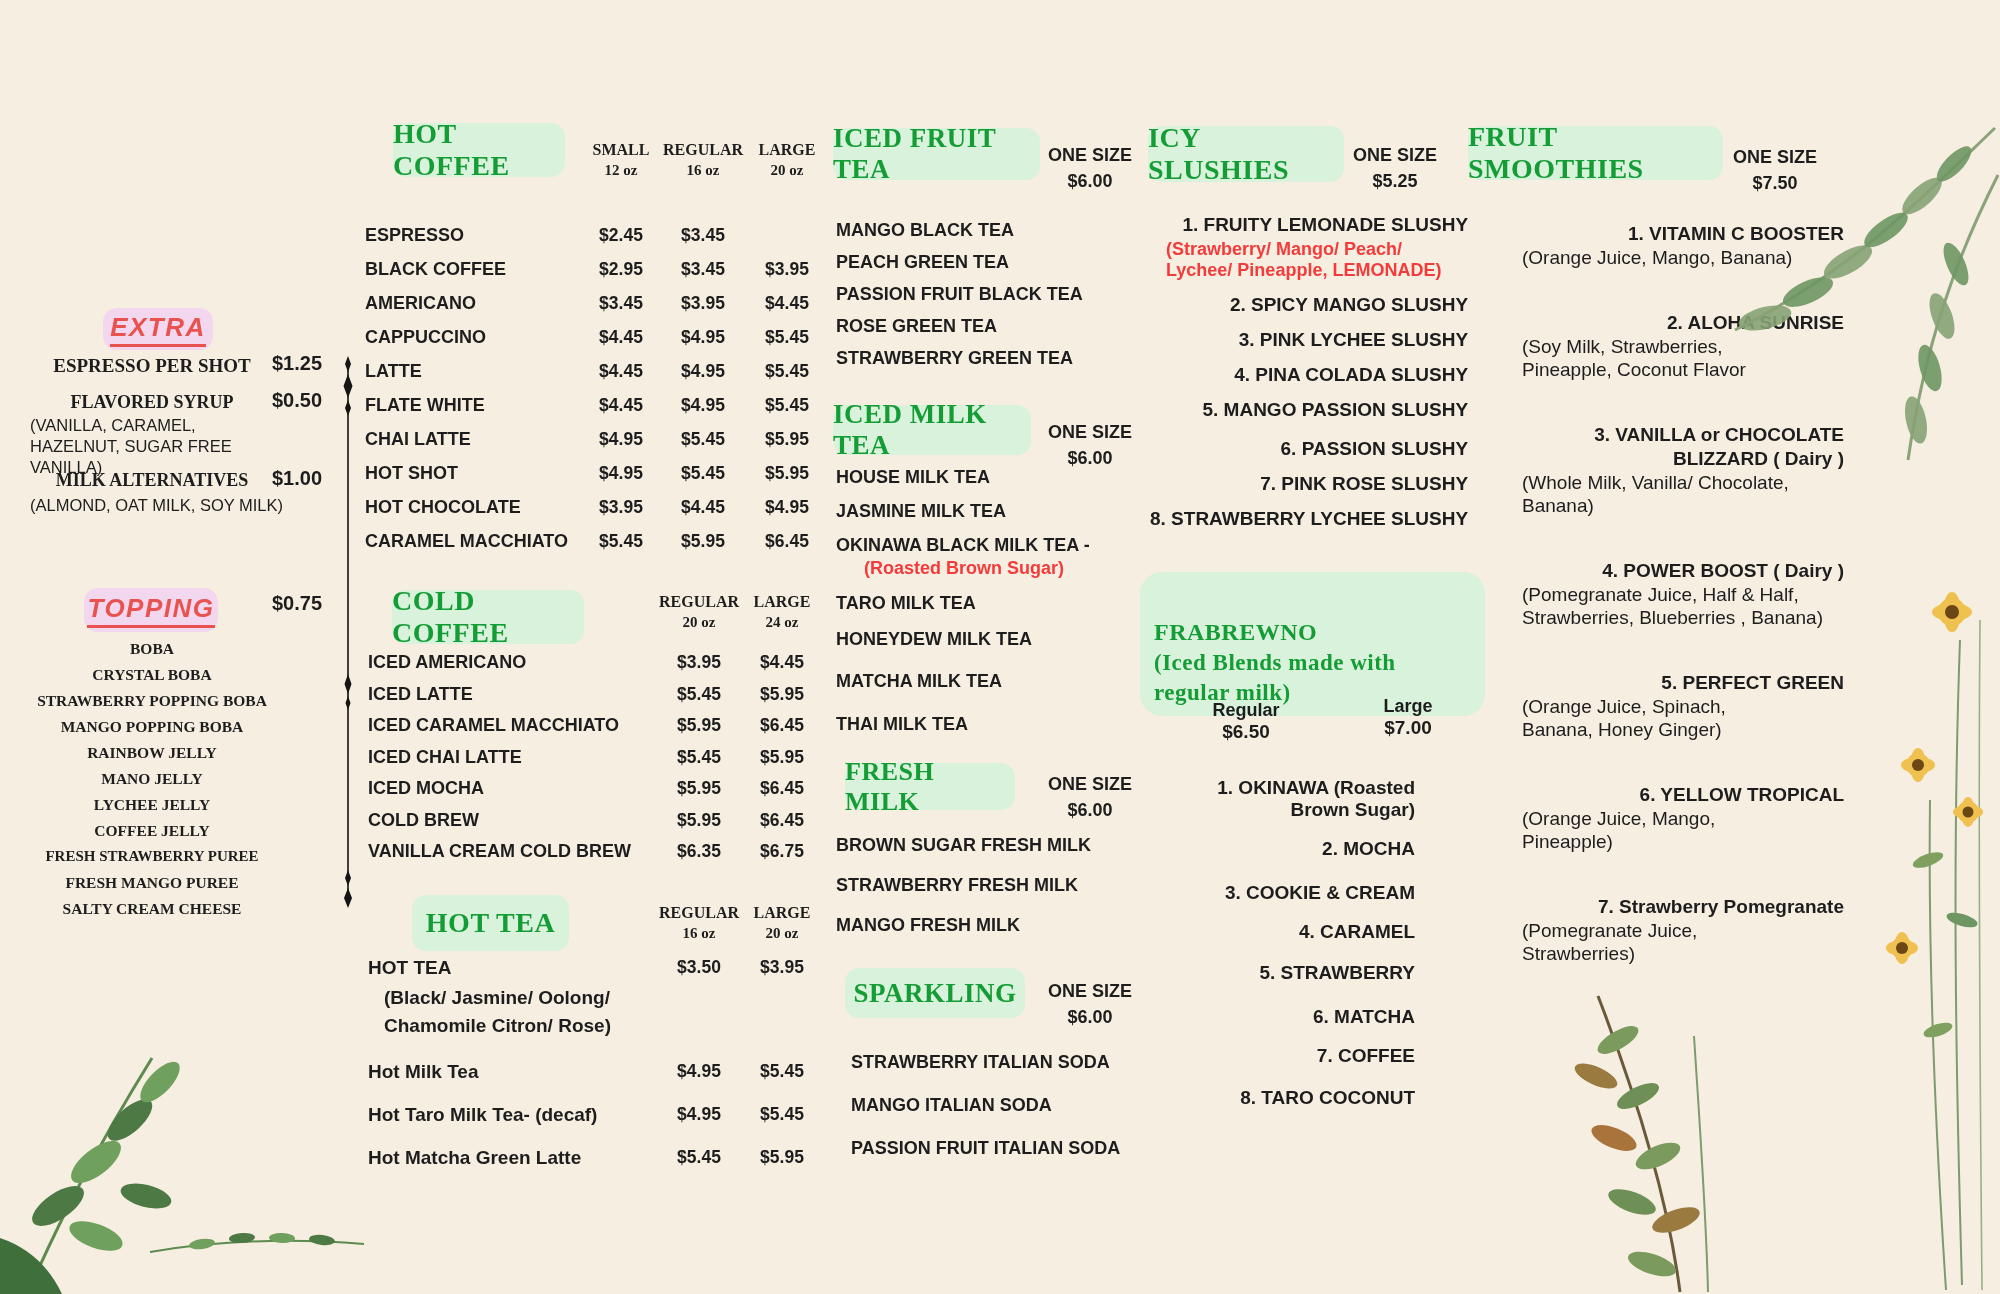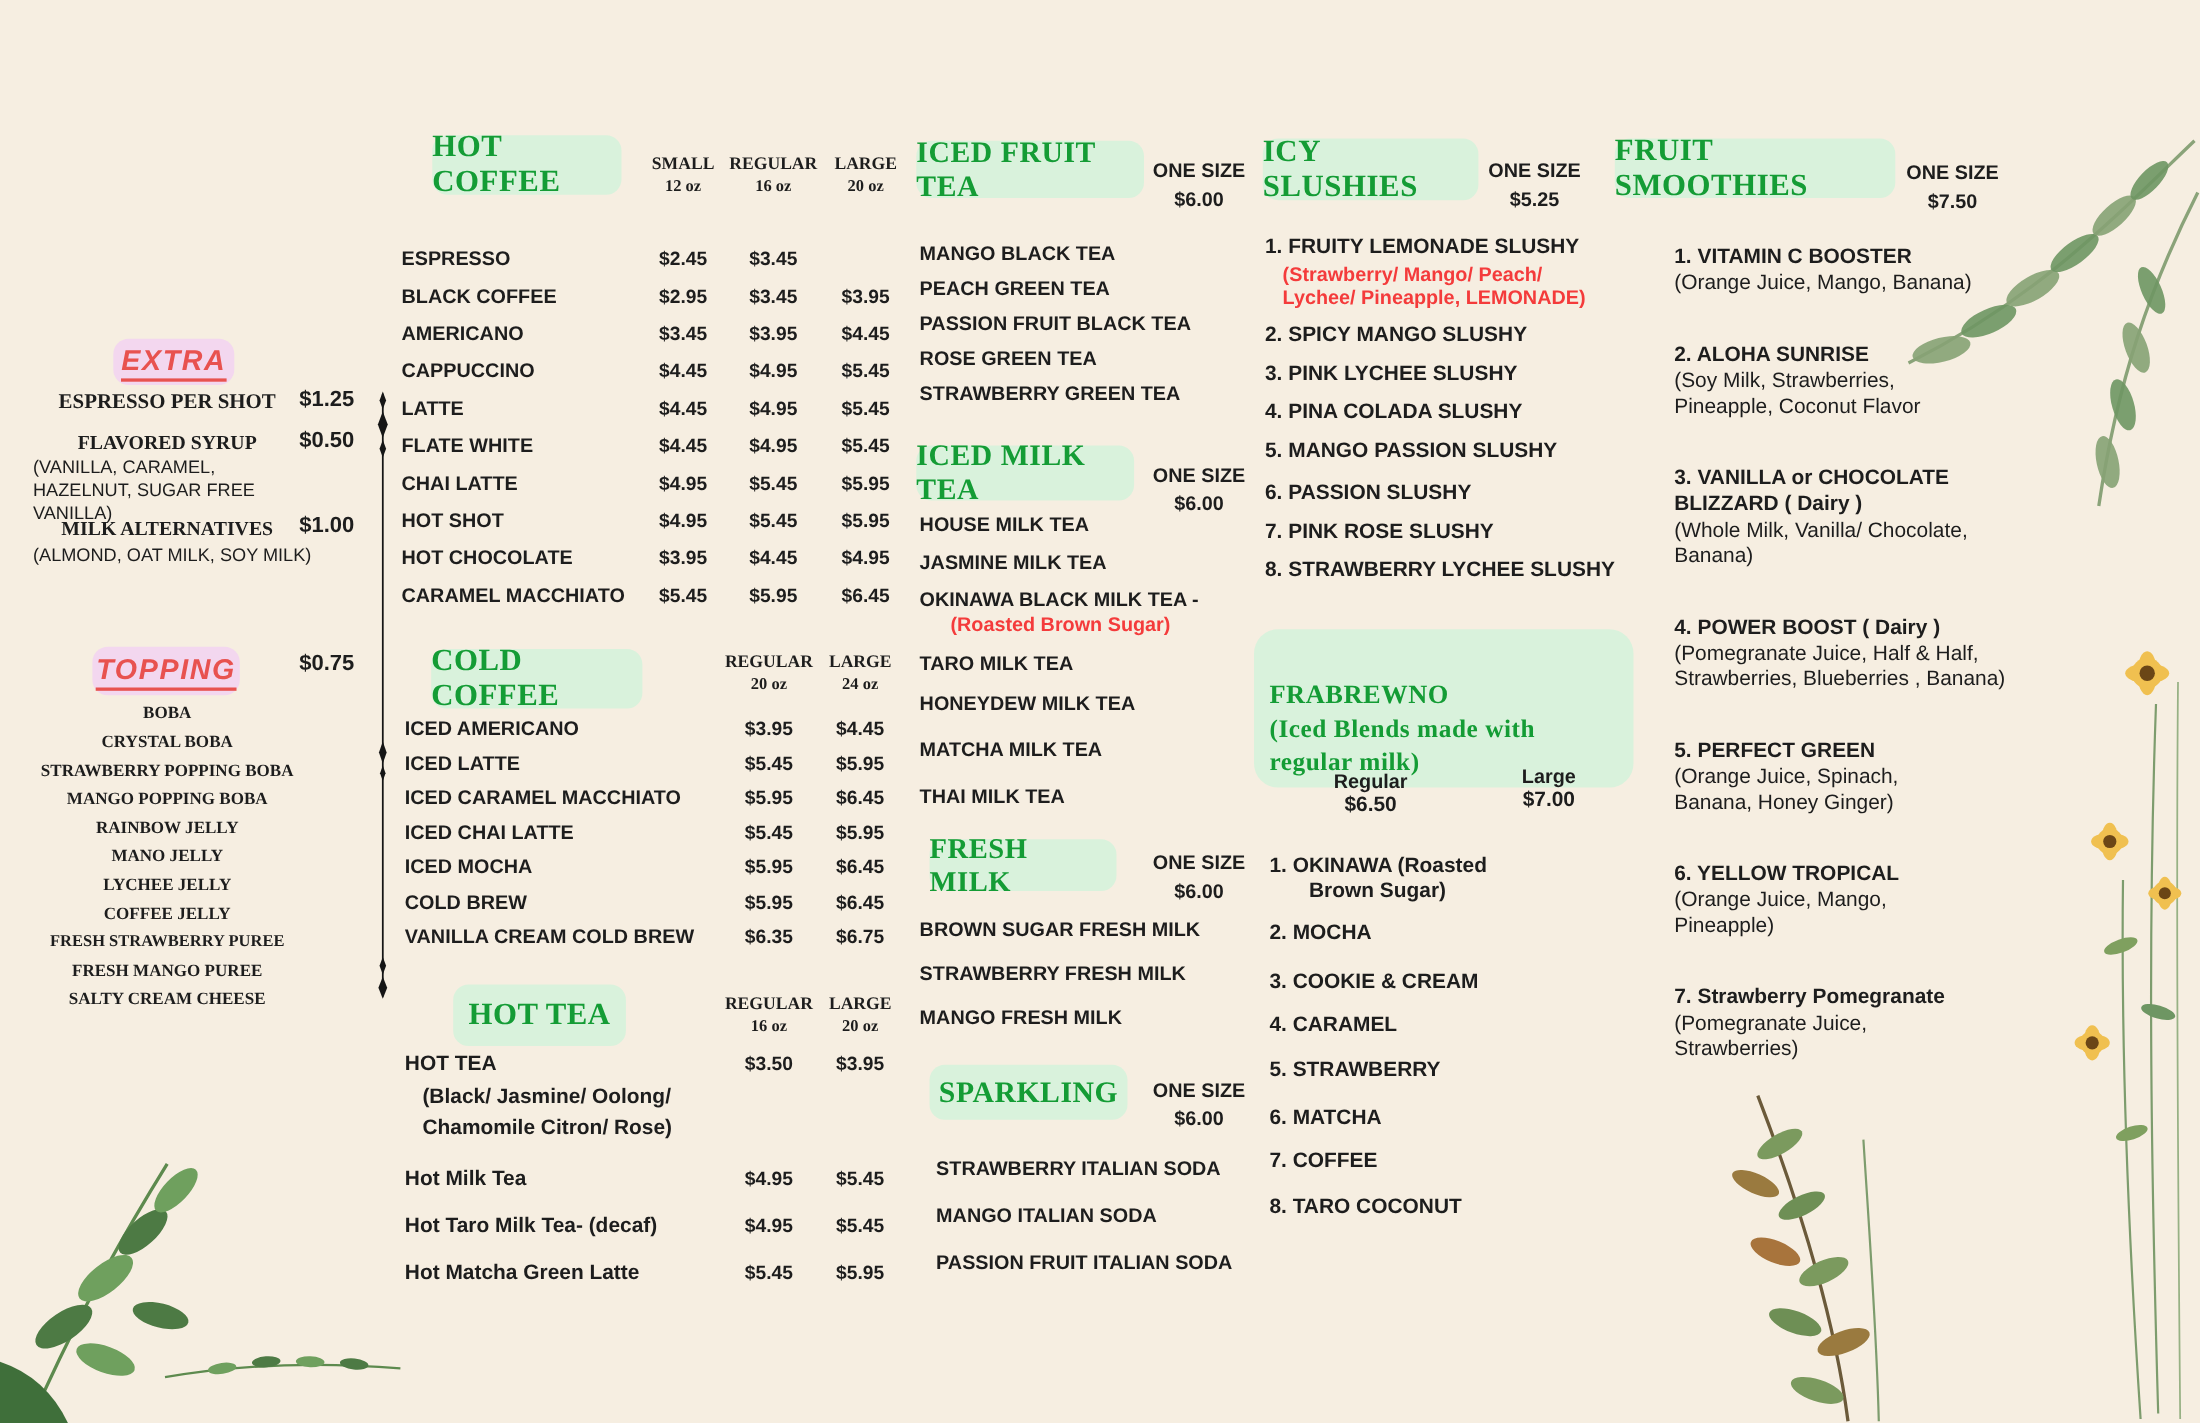--- a/index.html
+++ b/index.html
@@ -17,21 +17,21 @@
   .center{text-align:center;}
   .grid4{display:grid;grid-template-columns:215px 82px 82px 86px;}
   .grid3{display:grid;grid-template-columns:290px 82px 84px;}
   .hcell{text-align:center;font-family:"Liberation Serif",serif;font-weight:bold;
          font-size:16px;line-height:20px;}
   .hcell .sz{font-size:15px;}
   .iname{font-size:18px;font-weight:bold;}
   .iprice{font-size:17.5px;font-weight:bold;text-align:center;}
   .list{display:flex;flex-direction:column;}
   .onesize{text-align:center;font-weight:bold;font-size:18px;line-height:26px;}
-  .numitem{font-size:19px;font-weight:bold;line-height:22px;}
+  .numitem{font-size:19px;font-weight:bold;line-height:22px;text-align:right;}
   .subred{font-size:18px;font-weight:bold;color:#f43b3b;line-height:21px;}
   .smsub{font-size:19px;font-weight:normal;line-height:23px;}
 </style>
 </head>
 <body>
 
 <div class="stage">
 
   <section class="abs" style="left:28px;top:305px;width:310px;height:270px;">
     <div class="badge pink abs" style="left:75px;top:3px;width:110px;height:42px;">

